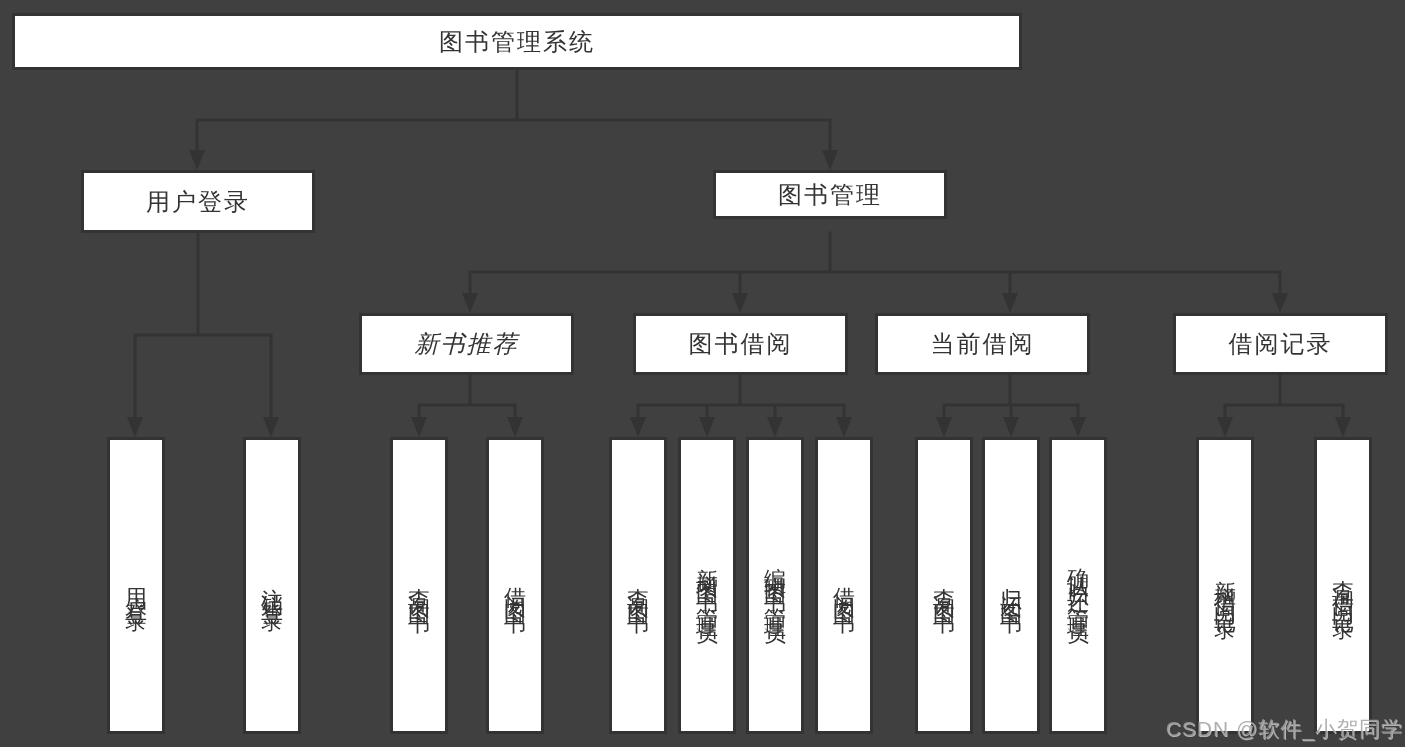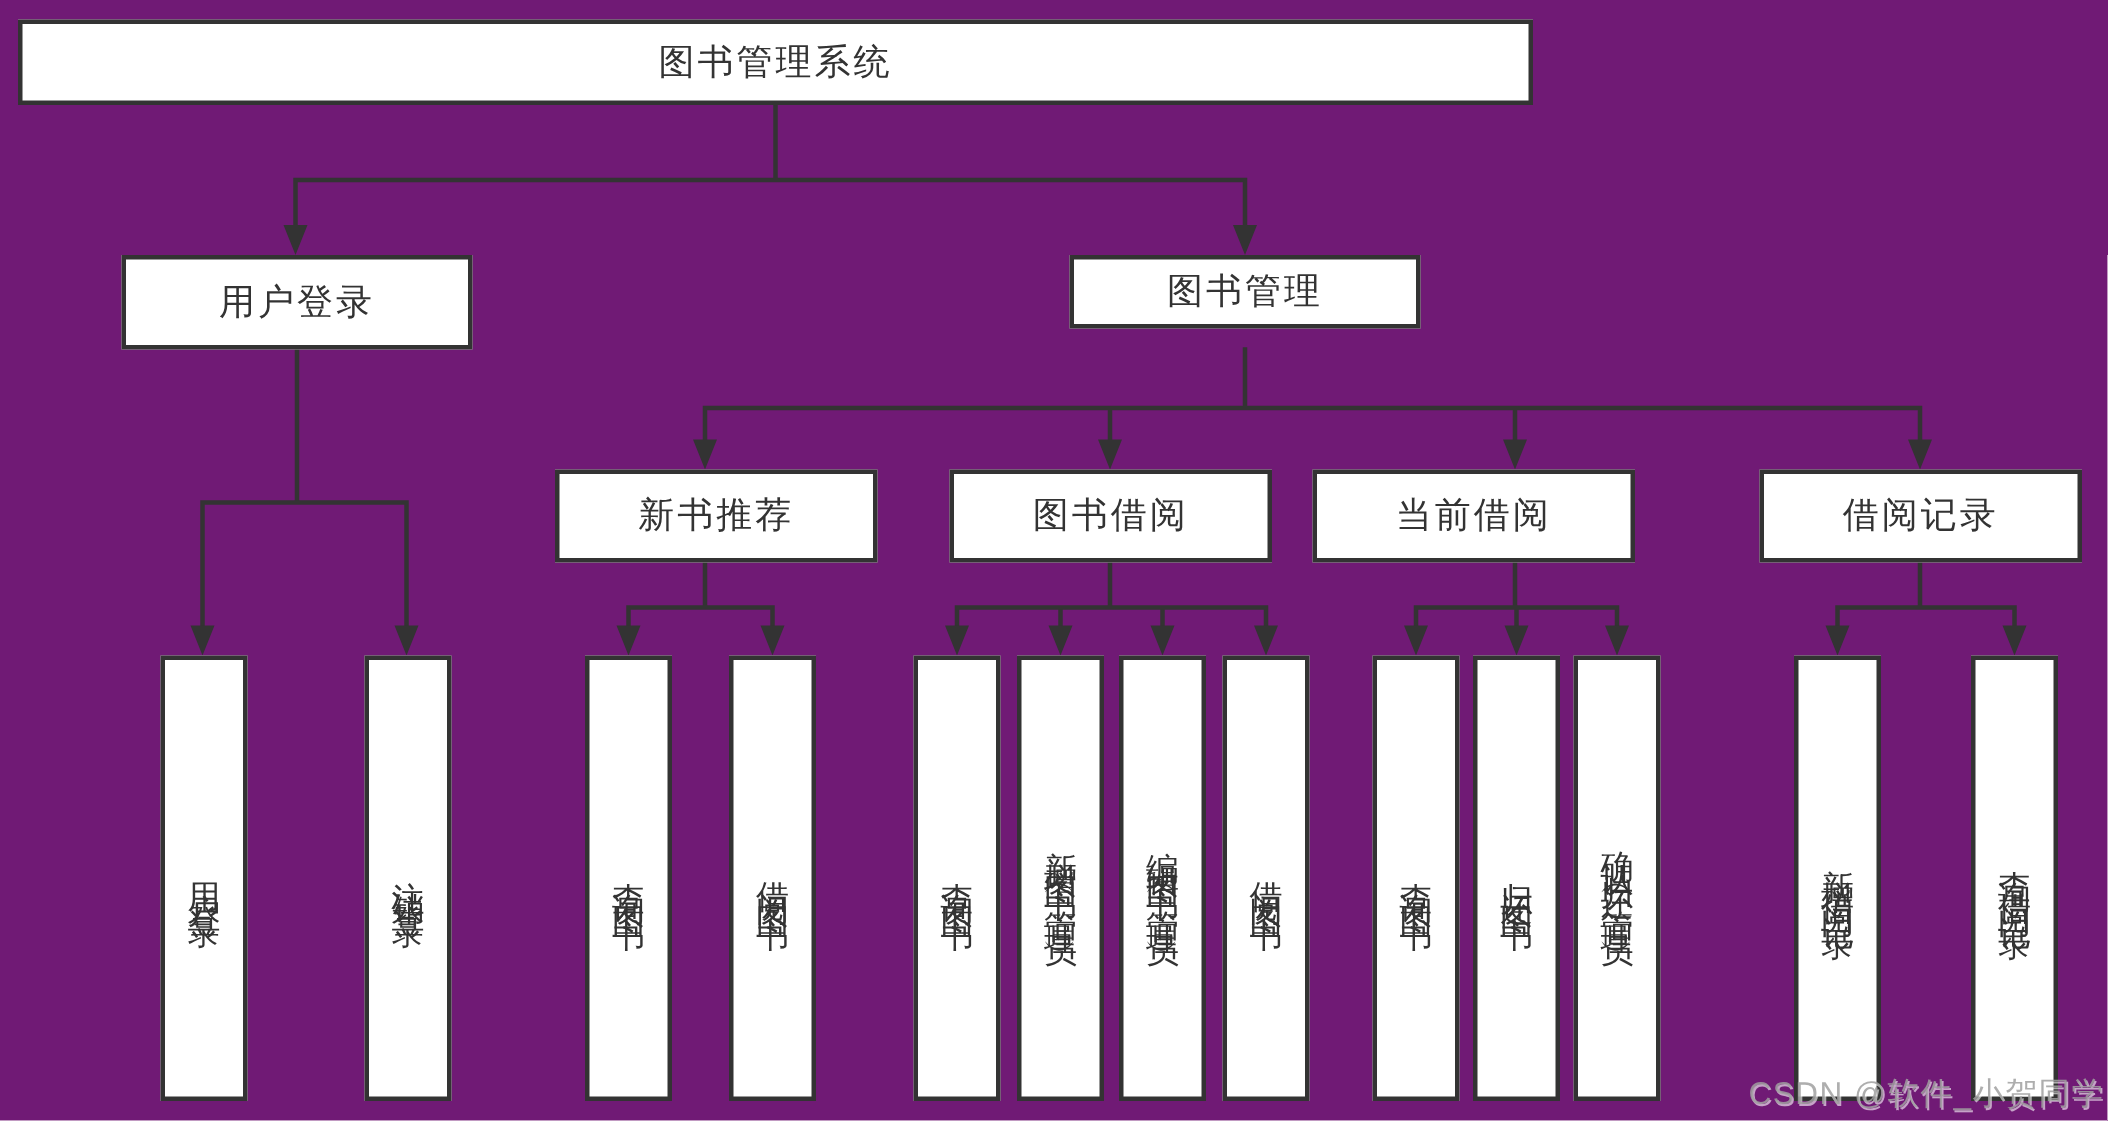--- a/index.html
+++ b/index.html
@@ -4,21 +4,21 @@
 <style>
   html, body {
     margin: 0;
     padding: 0;
     background: #ffffff;
   }
   .canvas {
     position: relative;
     width: 1405px;
     height: 747px;
-    background: #701a75;
+    background: #404040;
     font-family: "Liberation Sans", "DejaVu Sans", sans-serif;
     overflow: hidden;
   }
   .connectors {
     position: absolute;
     left: 0;
     top: 0;
     z-index: 1;
   }
   .node {
@@ -77,21 +77,21 @@
              M936 417 L952 417 L944 437 Z  M1003 417 L1019 417 L1011 437 Z
              M1070 417 L1086 417 L1078 437 Z
              M1217 417 L1233 417 L1225 437 Z  M1335 417 L1351 417 L1343 437 Z"></path>
   </svg>
 
   <div class="node" style="left:12px; top:13px; width:1010px; height:57px;">图书管理系统</div>
 
   <div class="node" style="left:81px; top:170px; width:234px; height:63px;">用户登录</div>
   <div class="node" style="left:713px; top:170px; width:234px; height:49px;">图书管理</div>
 
-  <div class="node" style="left:370px; top:313px; width:215px; height:62px;">新书推荐</div>
+  <div class="node" style="left:359px; top:313px; width:215px; height:62px;font-style:italic;">新书推荐</div>
   <div class="node" style="left:633px; top:313px; width:215px; height:62px;">图书借阅</div>
   <div class="node" style="left:875px; top:313px; width:215px; height:62px;">当前借阅</div>
   <div class="node" style="left:1173px; top:313px; width:215px; height:62px;">借阅记录</div>
 
   <div class="node vert" style="left:107px; top:437px; width:58px; height:297px;">用户登录</div>
   <div class="node vert" style="left:243px; top:437px; width:58px; height:297px;">注销登录</div>
 
   <div class="node vert" style="left:390px; top:437px; width:58px; height:297px;">查询图书</div>
   <div class="node vert" style="left:486px; top:437px; width:58px; height:297px;">借阅图书</div>
 

